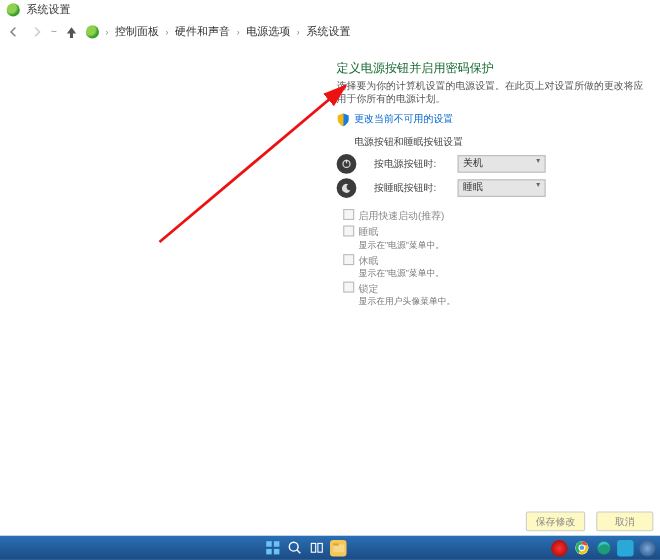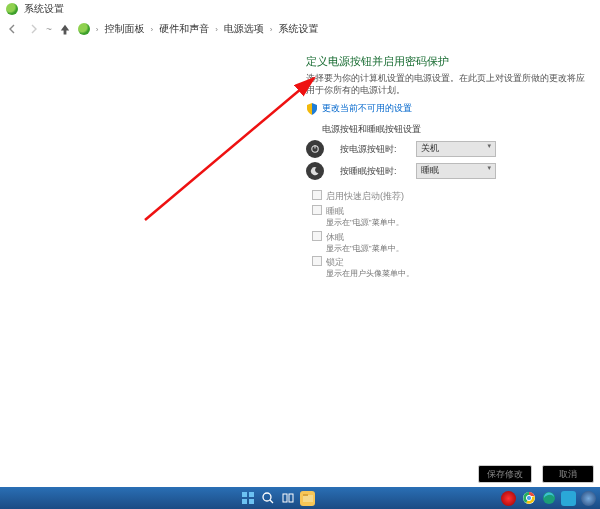--- a/index.html
+++ b/index.html
@@ -43,21 +43,21 @@
   .shutdown-section { margin-top: 10px; }
   .opt { margin: 2px 0 2px 6px; }
   .opt .row1 { display:flex; align-items:flex-start; gap:4px; }
   .chk { width:10px; height:10px; border:1px solid #bbb; background:#f6f6f6; display:inline-block; }
   .opt-label { font-size:9px; color:#888; }
   .opt-desc { font-size:8px; color:#777; margin-left:14px; line-height:1.3; }
   .opt-desc .link { color:#0066cc; cursor:pointer; text-decoration:underline; }
 
   
   .btnbar { position:absolute; right:6px; bottom:24px; height:22px; display:flex; align-items:center; gap:10px; }
-  .winbtn { min-width:52px; height:18px; border:1px solid #ccc; background:#000000; font-size:9px; color:#888; display:flex; align-items:center; justify-content:center; padding:0 8px; border-radius:2px; }
+  .winbtn { min-width:52px; height:18px; border:1px solid #ccc; background:#fef9c3; font-size:9px; color:#888; display:flex; align-items:center; justify-content:center; padding:0 8px; border-radius:2px; }
 
   
   .taskbar { position:absolute; left:0; right:0; bottom:0; height:22px; background: linear-gradient(#2a6fb5, #1b4b84); display:flex; align-items:center; justify-content:center; gap:5px; }
   .taskbar-center { display:flex; gap:5px; align-items:center; position:absolute; left:50%; transform:translateX(-60px); }
   .taskbar-right { position:absolute; right:4px; display:flex; gap:5px; align-items:center; }
   .tb-icon { width:15px; height:15px; border-radius:3px; display:flex; align-items:center; justify-content:center; }
 
   
   .arrow-svg { position:absolute; left:0; top:0; pointer-events:none; }
 </style>

